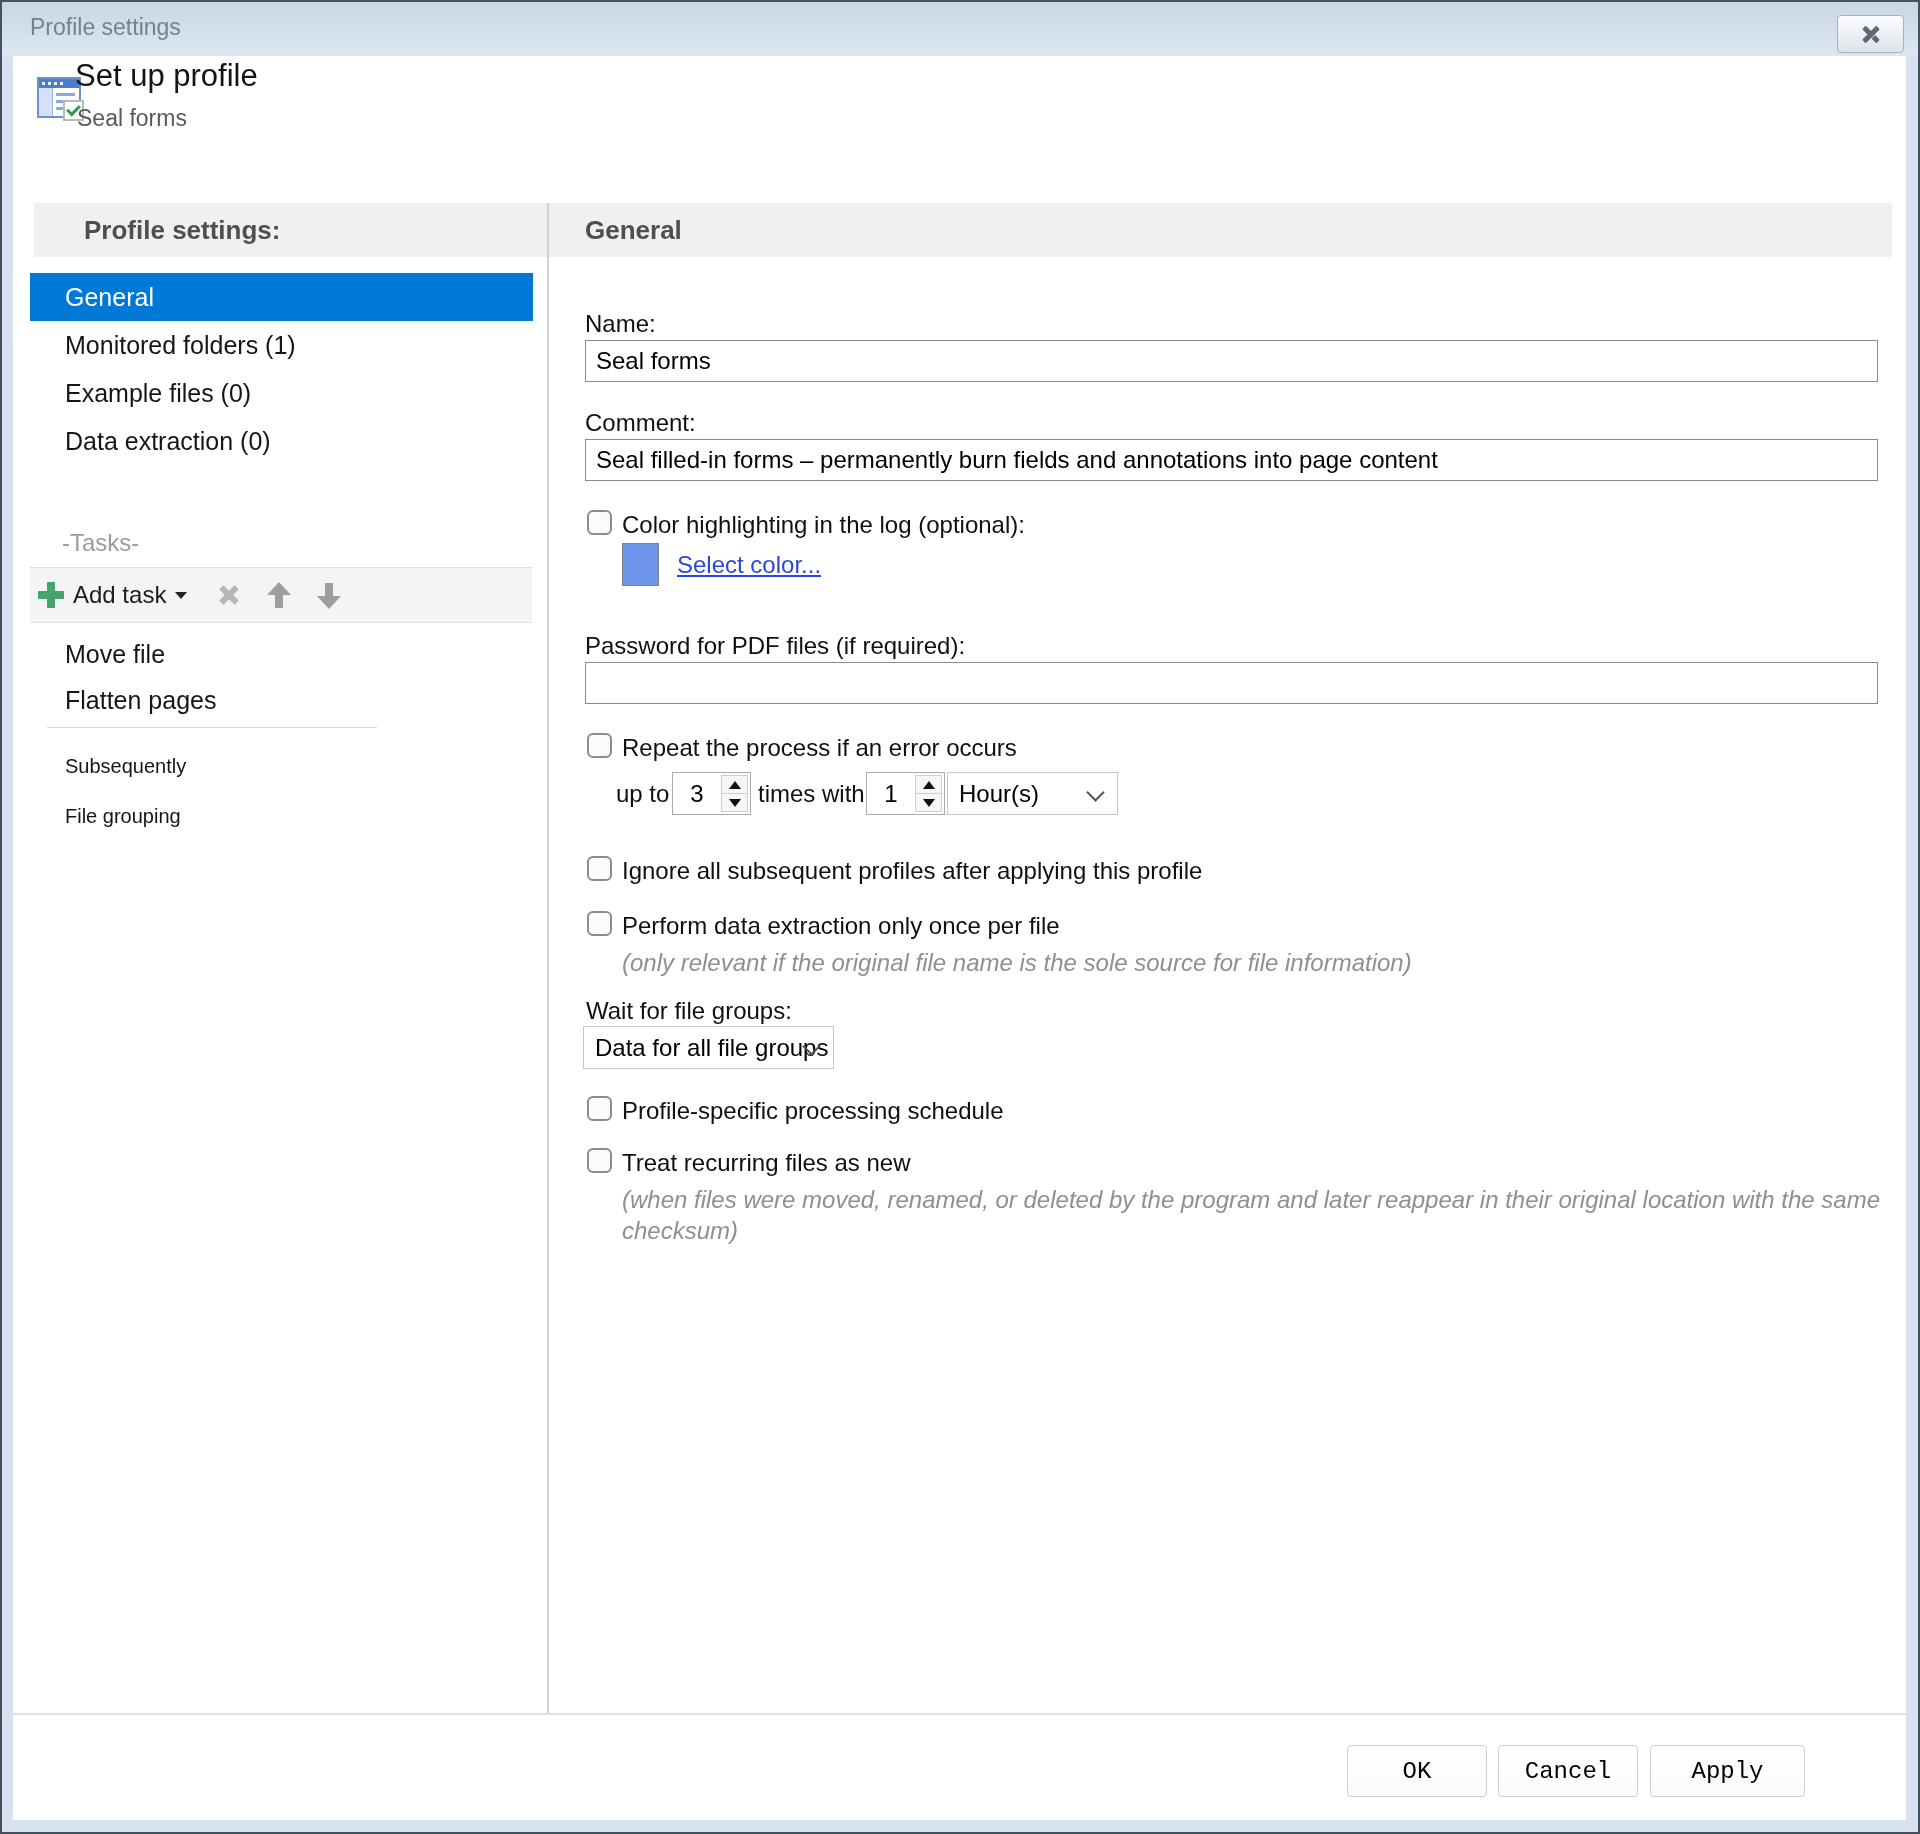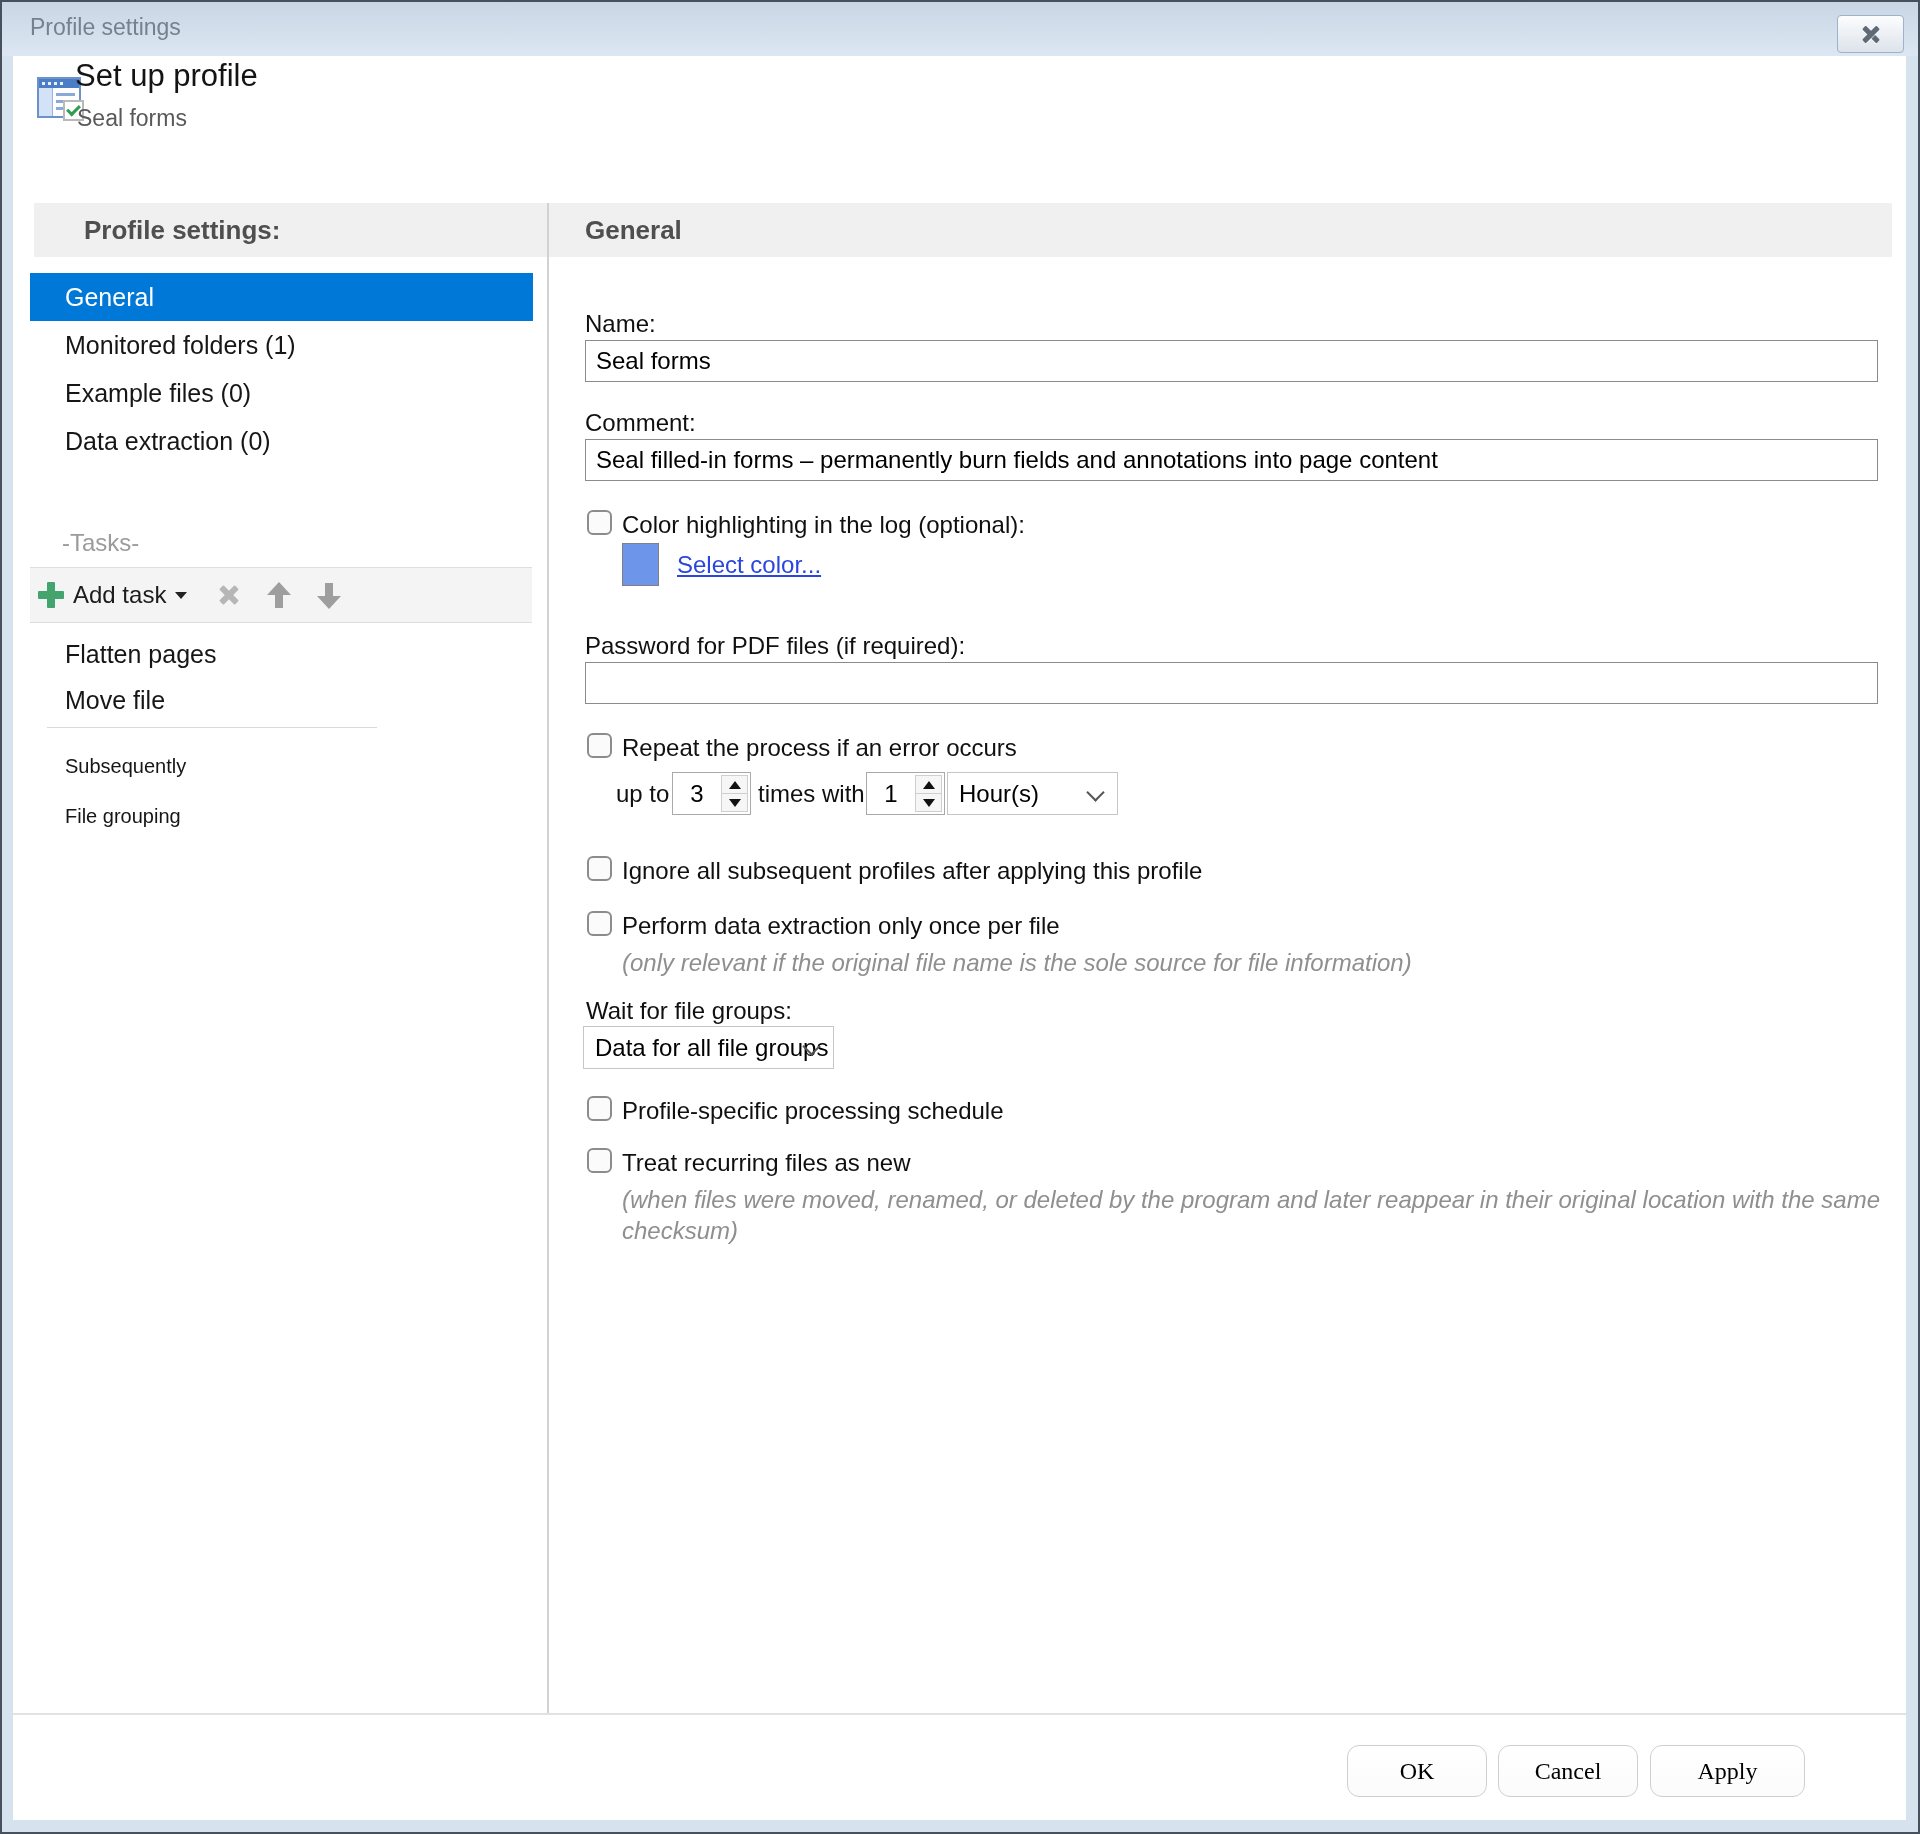--- a/index.html
+++ b/index.html
@@ -100,22 +100,22 @@
   .cb-ignore{left:587px;top:856px;}    .cb-ignore-label{left:622px;top:857px;}
   .cb-extract{left:587px;top:911px;}   .cb-extract-label{left:622px;top:912px;}
   .note{font-size:24px;font-style:italic;color:#8f8f8f;line-height:31px;}
   .note-extract{left:622px;top:947px;}
   .wait-label{left:586px;top:997px;}
   .cb-schedule{left:587px;top:1096px;} .cb-schedule-label{left:622px;top:1097px;}
   .cb-recurring{left:587px;top:1148px;}.cb-recurring-label{left:622px;top:1149px;}
   .note-recurring{left:622px;top:1184px;width:1265px;}
   
   .footer-line{left:13px;top:1713px;width:1893px;height:2px;background:#e2e2e2;}
-  .fbtn{border:1px solid #cfcfcf;border-radius:12px;background:linear-gradient(180deg,#ffffff,#fbfbfb);
-    font-family:Liberation Serif, serif;font-size:24px;color:#000;cursor:pointer;}
+  .fbtn{border:1px solid #cfcfcf;border-radius:4px;background:linear-gradient(180deg,#ffffff,#fbfbfb);
+    font-family:Liberation Mono, monospace;font-size:24px;color:#000;cursor:pointer;}
   .btn-ok{left:1347px;top:1745px;width:140px;height:52px;}
   .btn-cancel{left:1498px;top:1745px;width:140px;height:52px;}
   .btn-apply{left:1650px;top:1745px;width:155px;height:52px;}
 </style>
 </head>
 <body>
 
 <div class="abs" id="win-dark"></div>
 <div class="abs" id="win-frame"></div>
 <div class="abs" id="titlebar"></div>
@@ -169,22 +169,22 @@
   </button>
   <button class="tool-btn">
     <span class="arr down">
         <span class="head"></span>
         <span class="stem"></span>
       </span>
   </button>
 </div>
 
 <div class="abs sb-task-list">
+  <div class="sb-task">Move file</div>
   <div class="sb-task">Flatten pages</div>
-  <div class="sb-task">Move file</div>
 </div>
 <div class="abs sb-div2"></div>
 <div class="abs sb-bottom-list">
   <div class="sb-bottom">Subsequently</div>
   <div class="sb-bottom">File grouping</div>
 </div>
 <div class="abs vdiv"></div>
 
 <div class="abs band pn-band">
   <span>General</span>

